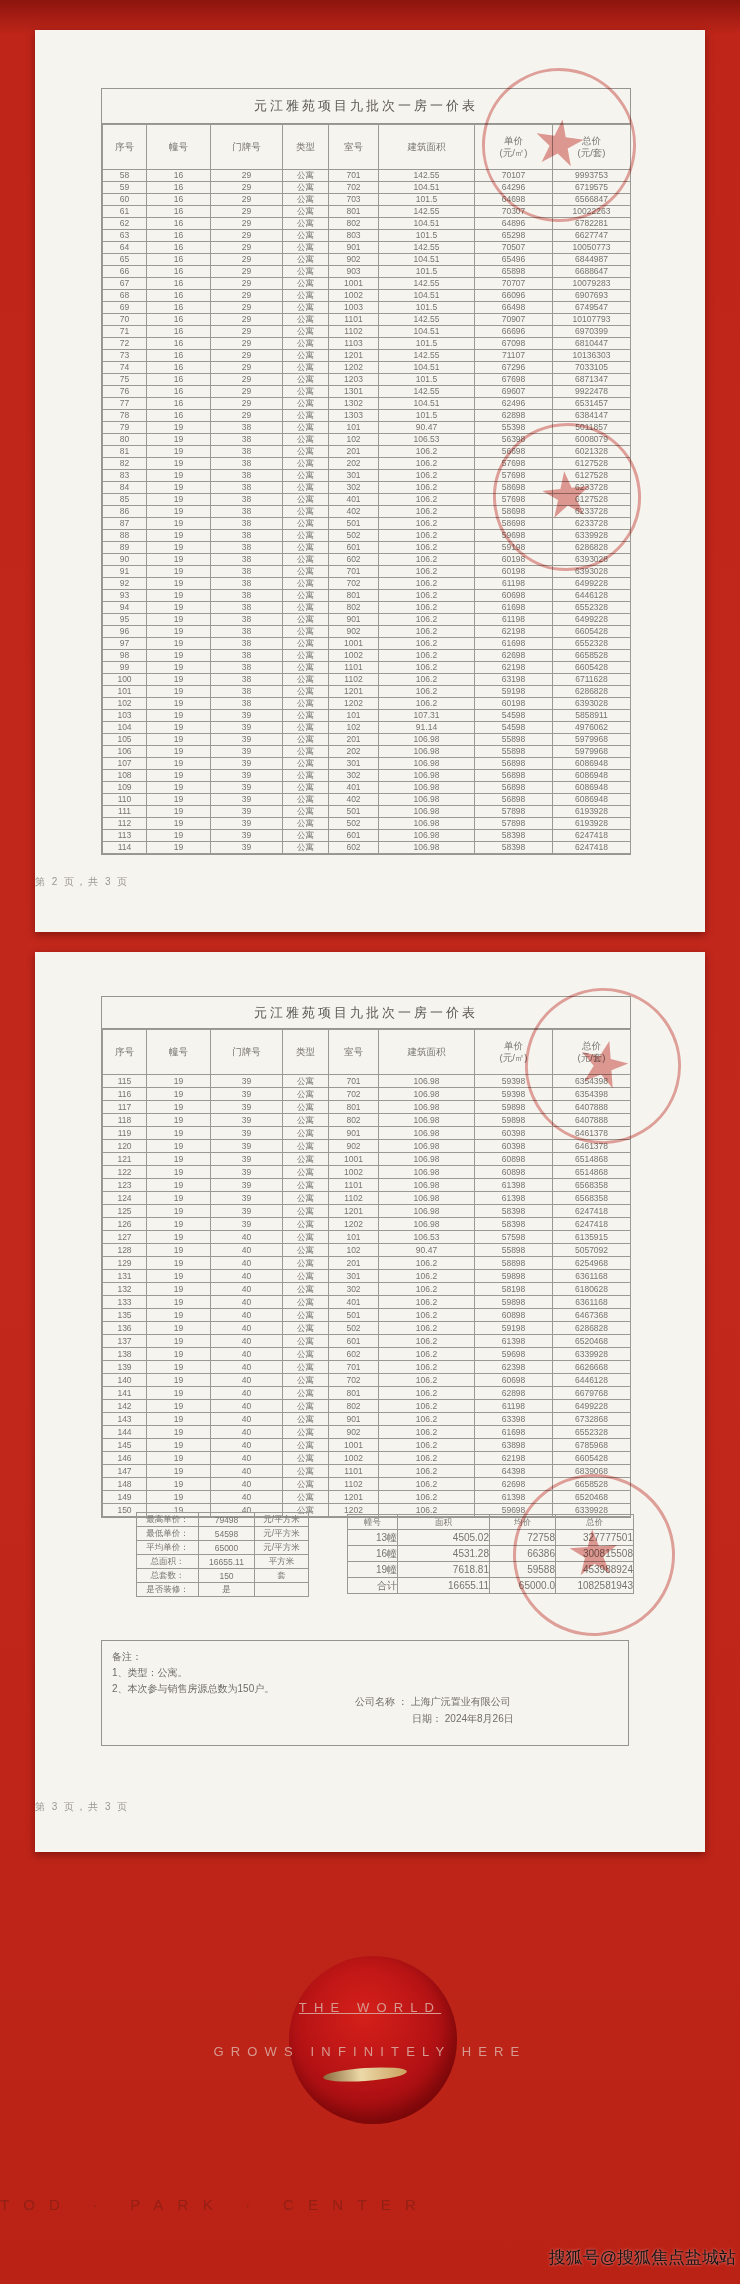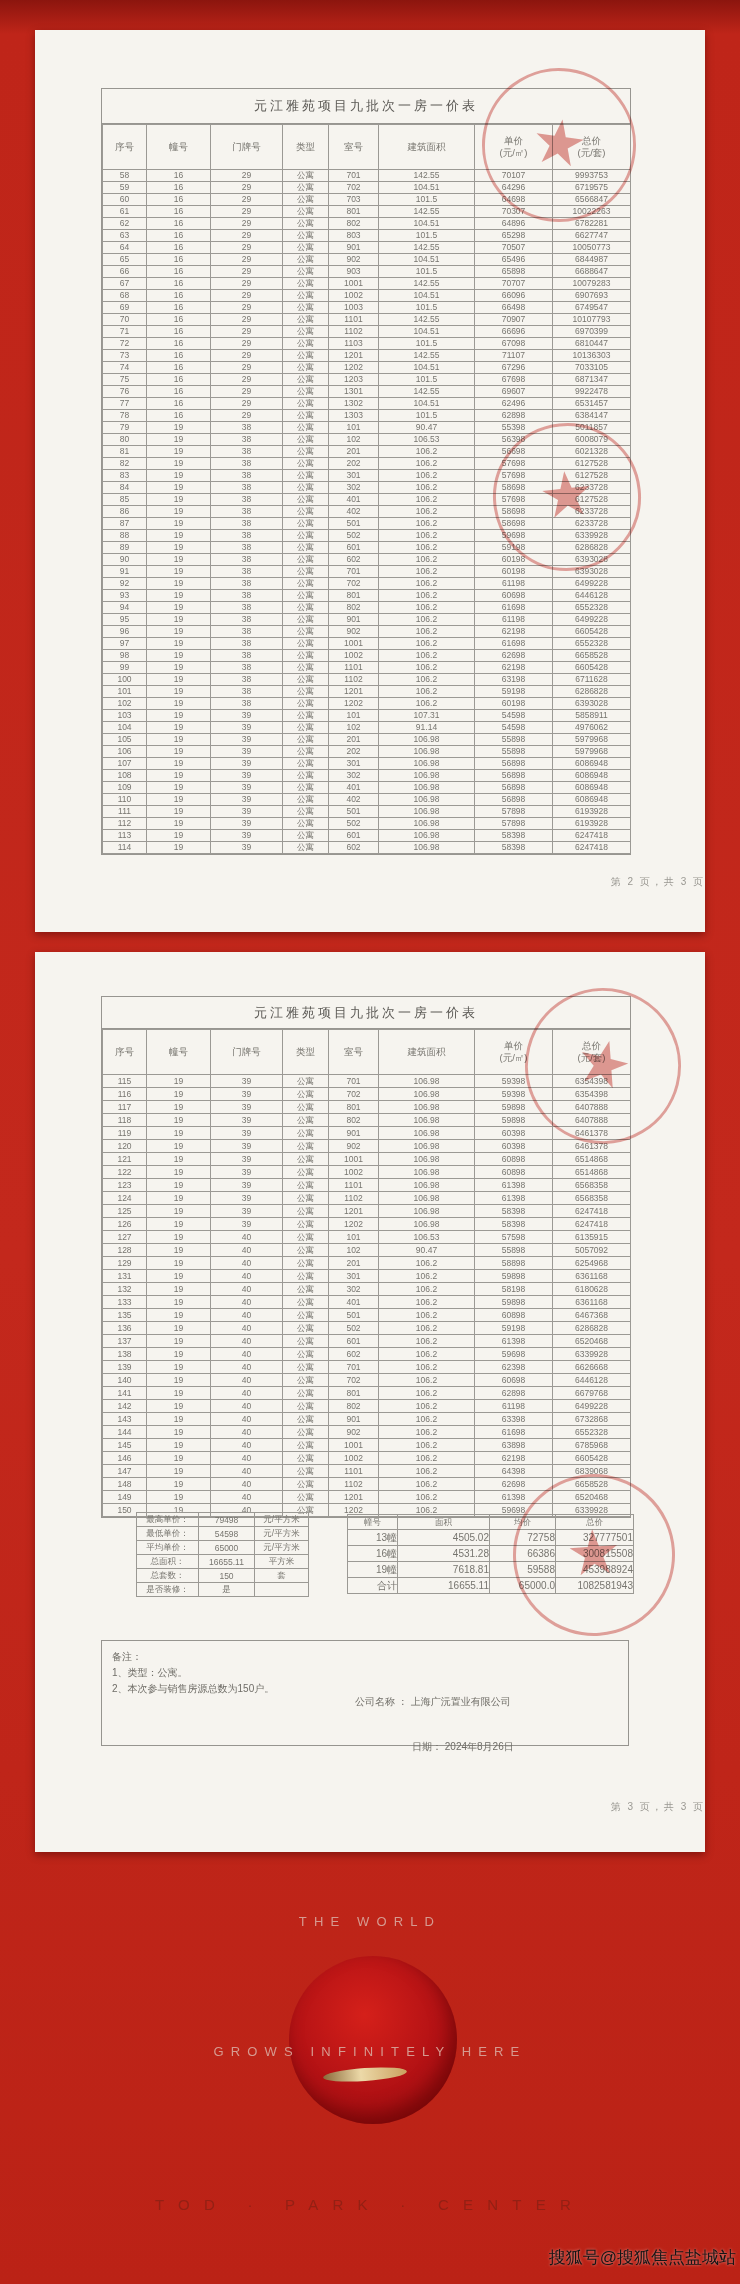--- a/index.html
+++ b/index.html
@@ -26,41 +26,41 @@
   table{border-collapse:collapse;table-layout:fixed;width:100%;border-radius:9px;}
   th,td{
     border:1px solid #9b9994;color:#77756f;text-align:center;
     padding:0;overflow:hidden;white-space:nowrap;
   }
   th{height:44px;font-size:9.5px;font-weight:normal;white-space:pre-line;line-height:1.25;}
   .price-table td{height:11px;font-size:8.5px;line-height:1;}
   #page-3 .price-table td{height:12px;}
 
   .page-footer{
-    position:absolute;left:0;width:100%;text-align:right;
+    position:absolute;left:0;width:100%;text-align:left;
     color:#9a9892;font-size:10px;letter-spacing:2px;
   }
   #page-2 .page-footer{top:845px;}
   #page-3 .page-footer{top:848px;}
 
   .sum-left{position:absolute;left:66px;top:560px;width:172px;padding-left:35px;}
   .sum-left td{height:13px;font-size:8.5px;}
   .sum-right{position:absolute;left:312px;top:562px;width:286px;}
   .sum-right th{height:14px;font-size:8.5px;}
   .sum-right td{height:15px;font-size:10px;text-align:right;}
   .sum-left table,.sum-right table{width:100%;}
 
   .notes-box{
     position:absolute;left:66px;top:688px;width:526px;height:104px;
     border:1px solid #96948f;color:#6f6d67;font-size:10px;
   }
   .notes-lines{position:absolute;left:10px;top:8px;line-height:16px;}
   .company-block{position:absolute;left:250px;top:52px;line-height:17px;text-align:center;}
   .company-row{white-space:nowrap;}
-  .date-row{padding-left:60px;white-space:nowrap;margin-top:28px;}
+  .date-row{padding-left:60px;white-space:nowrap;}
 
   .stamp{
     position:absolute;border-radius:50%;
     border:3px solid rgba(197,45,38,.5);
     display:flex;align-items:center;justify-content:center;
     mix-blend-mode:multiply;opacity:.85;pointer-events:none;z-index:6;
   }
   .stamp .star{color:rgba(197,45,38,.55);font-size:62px;line-height:1;transform:translateY(-2px);}
   #stamp-1{left:482px;top:68px;width:148px;height:148px;transform:rotate(8deg);}
   #stamp-2{left:493px;top:423px;width:142px;height:142px;transform:rotate(-6deg);}
@@ -74,24 +74,24 @@
   }
   .brand-swoosh{
     position:absolute;left:323px;top:2068px;width:84px;height:13px;border-radius:50%;
     background:linear-gradient(90deg,#8a6a3a 0%,#ecd9a8 45%,#caa15f 100%);
     transform:rotate(-4deg);
   }
   .brand-l1,.brand-l2{
     position:absolute;left:0;width:100%;text-align:center;
     color:#d69a90;font-size:13px;letter-spacing:.55em;z-index:3;
   }
-  .brand-l1{top:1914px;}
+  .brand-l1{top:2000px;text-decoration:underline;}
   .brand-l2{top:2044px;}
   .tod-footer{
-    position:absolute;left:0;top:2196px;width:100%;text-align:center;
+    position:absolute;left:0;top:2196px;width:100%;text-align:left;
     color:rgba(140,32,20,.85);font-size:15px;letter-spacing:.95em;z-index:3;
   }
   .watermark{
     position:absolute;right:4px;top:2246px;z-index:9;
     color:#151515;font-size:17px;font-weight:normal;
     text-shadow:0 0 3px rgba(255,255,255,.55);
   }
 </style>
 </head>
 <body>

